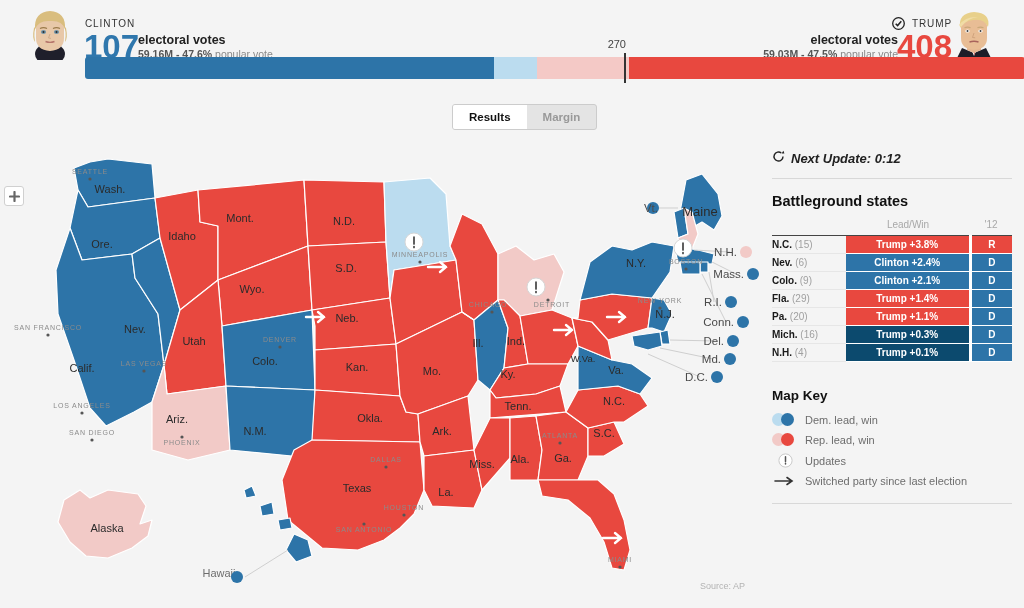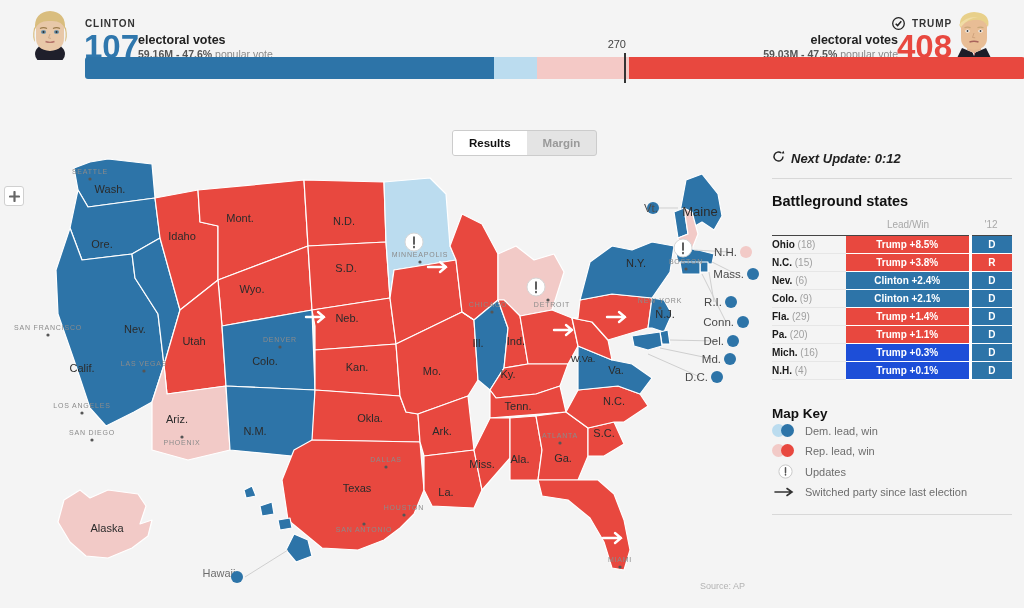--- a/index.html
+++ b/index.html
@@ -12,21 +12,21 @@
   }
 
   
   .header { position: absolute; left: 0; top: 0; width: 1024px; height: 92px; }
   .avatar { position: absolute; width: 44px; height: 52px; top: 8px; overflow: hidden; }
   .avatar.clinton { left: 28px; }
   .avatar.trump { left: 952px; }
   .avatar svg { display: block; }
 
   .cand-label {
-    position: absolute; font-size: 10px; font-weight: bold;
+    position: absolute; font-size: 10px; font-weight: normal;
     letter-spacing: 0.9px; color: #333; top: 18px;
   }
   .cand-label.clinton { left: 85px; }
   .cand-label.trump { right: 72px; }
   .check-icon { position: absolute; top: 16px; right: 119px; }
 
   .cand-num { position: absolute; font-size: 33px; font-weight: bold; top: 30px; line-height: 1; }
   .cand-num.clinton { left: 84px; color: #2f77ad; }
   .cand-num.trump { right: 72px; color: #e8483f; }
 
@@ -43,21 +43,21 @@
   .seg { position: absolute; top: 0; height: 22px; }
   .seg.dem-win { left: 0; width: 43.5%; background: #2d74a8; border-radius: 3px 0 0 3px; }
   .seg.dem-lead { left: 43.5%; width: 4.6%; background: #bbdcef; }
   .seg.rep-lead { left: 48.1%; width: 9.8%; background: #f4c9c6; }
   .seg.rep-win { left: 57.9%; width: 42.1%; background: #e8483f; border-radius: 0 3px 3px 0; }
   .marker-line { position: absolute; left: 57.3%; top: -4px; width: 2px; height: 30px; background: #333; }
   .marker-num { position: absolute; left: 55.6%; top: -19px; font-size: 11px; color: #444; }
 
   
   .tabs {
-    position: absolute; left: 452px; top: 130px;
+    position: absolute; left: 452px; top: 104px;
     display: flex; border: 1px solid #ccc; border-radius: 3px; overflow: hidden;
     background: #e4e4e4;
   }
   .tab { padding: 6px 16px; font-size: 11.5px; font-weight: bold; color: #999; cursor: pointer; }
   .tab.active { background: #fff; color: #111; }
 
   
   .map { position: absolute; left: 12px; top: 150px; width: 760px; height: 458px; }
   .map svg { display: block; }
   .zoom-btn {
@@ -87,23 +87,23 @@
   table.bg td { height: 18px; padding: 0; }
   td.stname { width: 74px; color: #1a1a1a; font-weight: bold; font-size: 10px;
               border-bottom: 1px solid #e6e6e6; padding-left: 3px; }
   td.stname .ev { color: #a0a0a0; font-weight: normal; }
   td.lead { text-align: center; color: #fff; font-weight: bold; font-size: 10px;
             border-bottom: 1px solid #fff; }
   td.yr { width: 42px; text-align: center; color: #fff; font-weight: bold; font-size: 10px;
           border-left: 3px solid #fff; border-bottom: 1px solid #fff; }
   .c-rwin { background: #e8483f; }
   .c-dwin { background: #2d74a8; }
-  .c-rlead { background: #1d4ed8; color: #fff; }
-
-  .key-title { font-size: 13.5px; font-weight: bold; color: #111; margin: 26px 0 3px 0; }
+  .c-rlead { background: #0c4a6e; color: #fff; }
+
+  .key-title { font-size: 13.5px; font-weight: bold; color: #111; margin: 26px 0 10px 0; }
   .key-row { display: flex; align-items: center; gap: 7px; margin-bottom: 7px; font-size: 11px; color: #6d6d6d; }
   .dualdot { position: relative; width: 26px; height: 13px; }
   .dualdot i { position: absolute; top: 0; width: 13px; height: 13px; border-radius: 50%; display: block; }
   .dualdot i.l { left: 0; }
   .dualdot i.d { left: 9px; }
   .key-spacer { width: 26px; display: flex; justify-content: center; }
   .key-hr { height: 1px; background: #d8d8d8; margin-top: 16px; }
 </style>
 </head>
 <body>
@@ -418,25 +418,20 @@
   <table class="bg">
     <thead>
       <tr>
         <th></th>
         <th>Lead/Win</th>
         <th>'12</th>
       </tr>
     </thead>
     <tbody>
       <tr>
-        <td class="stname"><span>Ohio</span> <span class="ev">(18)</span></td>
-        <td class="lead c-rwin">Trump +8.5%</td>
-        <td class="yr c-dwin">D</td>
-      </tr>
-      <tr>
         <td class="stname"><span>N.C.</span> <span class="ev">(15)</span></td>
         <td class="lead c-rwin">Trump +3.8%</td>
         <td class="yr c-rwin">R</td>
       </tr>
       <tr>
         <td class="stname"><span>Nev.</span> <span class="ev">(6)</span></td>
         <td class="lead c-dwin">Clinton +2.4%</td>
         <td class="yr c-dwin">D</td>
       </tr>
       <tr>

